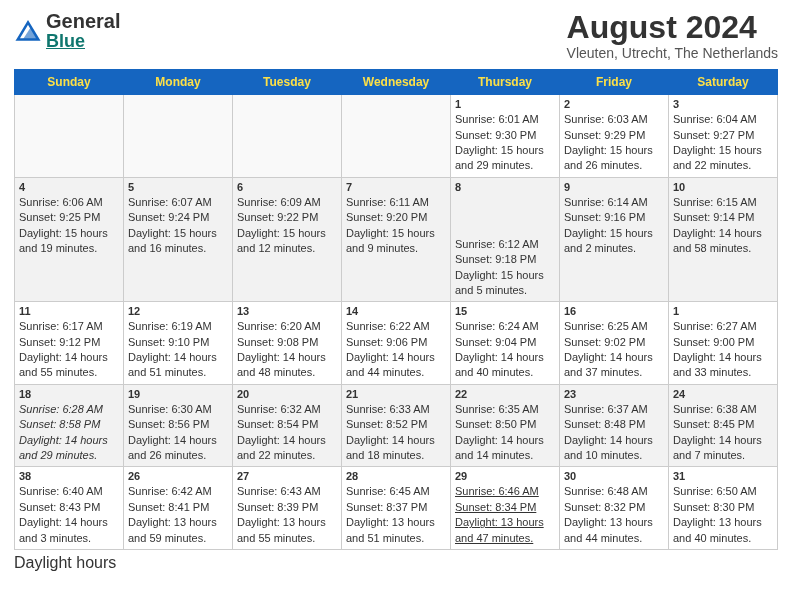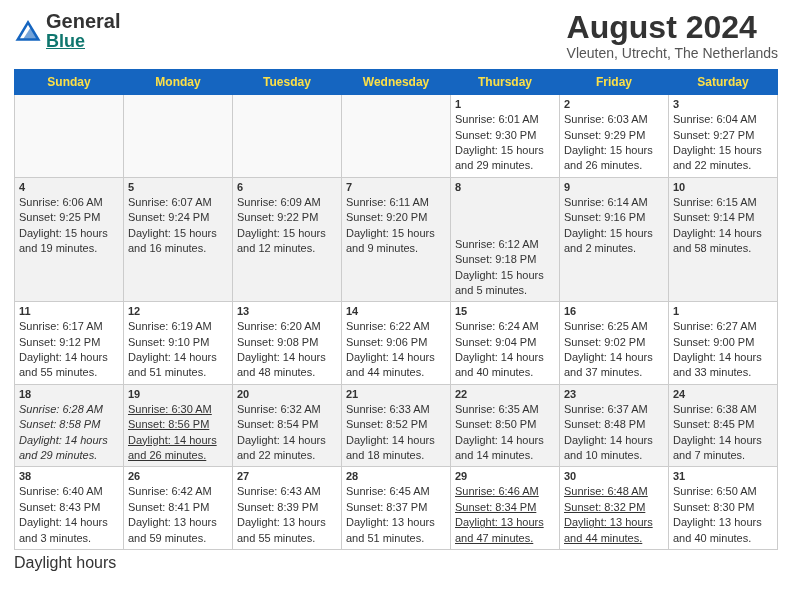--- a/index.html
+++ b/index.html
@@ -182,21 +182,21 @@
         </tr>
         <tr>
           <td class="gray">
             <div class="day-num">18</div>
             <div class="day-info" style="white-space: pre-line; font-style: italic;">Sunrise: 6:28 AM
 Sunset: 8:58 PM
 Daylight: 14 hours and 29 minutes.</div>
           </td>
           <td class="gray">
             <div class="day-num">19</div>
-            <div class="day-info" style="white-space: pre-line; text-decoration: underline;">Sunrise: 6:30 AM
+            <div class="day-info" style="white-space: pre-line;">Sunrise: 6:30 AM
 Sunset: 8:56 PM
 Daylight: 14 hours and 26 minutes.</div>
           </td>
           <td class="gray">
             <div class="day-num">20</div>
             <div class="day-info" style="white-space: pre-line;">Sunrise: 6:32 AM
 Sunset: 8:54 PM
 Daylight: 14 hours and 22 minutes.</div>
           </td>
           <td class="gray">
@@ -250,21 +250,21 @@
 Daylight: 13 hours and 51 minutes.</div>
           </td>
           <td>
             <div class="day-num">29</div>
             <div class="day-info" style="white-space: pre-line; text-decoration: underline;">Sunrise: 6:46 AM
 Sunset: 8:34 PM
 Daylight: 13 hours and 47 minutes.</div>
           </td>
           <td>
             <div class="day-num">30</div>
-            <div class="day-info" style="white-space: pre-line; text-decoration: underline;">Sunrise: 6:48 AM
+            <div class="day-info" style="white-space: pre-line;">Sunrise: 6:48 AM
 Sunset: 8:32 PM
 Daylight: 13 hours and 44 minutes.</div>
           </td>
           <td>
             <div class="day-num">31</div>
             <div class="day-info" style="white-space: pre-line;">Sunrise: 6:50 AM
 Sunset: 8:30 PM
 Daylight: 13 hours and 40 minutes.</div>
           </td>
         </tr>

